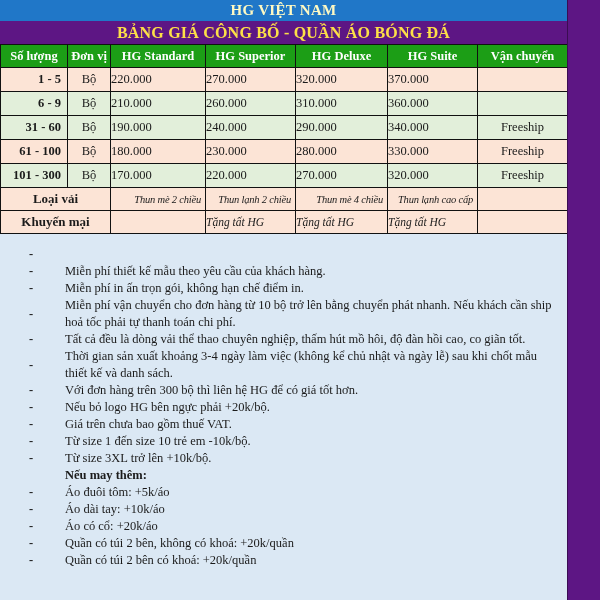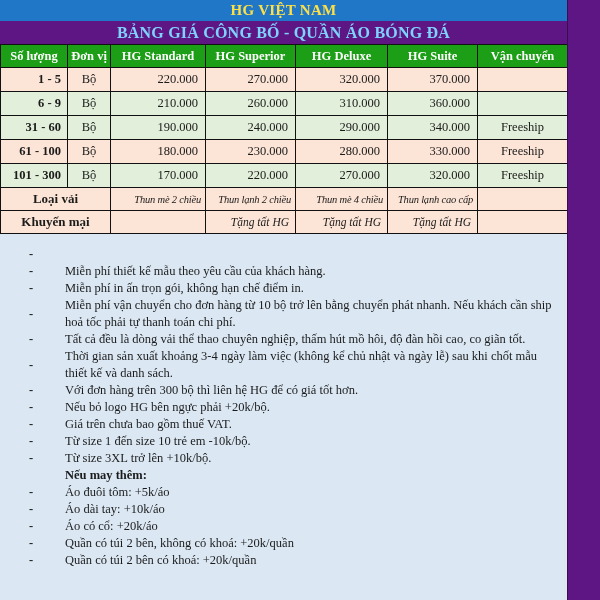--- a/index.html
+++ b/index.html
@@ -4,44 +4,44 @@
 <style>
   * { margin:0; padding:0; box-sizing:border-box; }
   html,body { width:600px; height:600px; }
   body { font-family:"Liberation Serif","DejaVu Serif",serif; color:#1b1b1b; }
 
   .canvas { width:600px; height:600px; display:flex; overflow:hidden; background:#DBE8F4; }
   .main   { width:567px; display:flex; flex-direction:column; }
   .side-strip { width:33px; background:#5D1684; border-left:1px solid #3a0d52; }
 
   .top-bar { height:21px; background:#2077C8; display:flex; align-items:center; justify-content:center; }
-  .top-bar .company { color:#fde047; font-weight:bold; font-size:15px; letter-spacing:.3px; }
+  .top-bar .company { color:#fef9c3; font-weight:bold; font-size:15px; letter-spacing:.3px; }
 
   .subtitle-bar { height:23px; background:#5D1684; display:flex; align-items:center; justify-content:center; }
-  .subtitle-bar .subtitle { color:#7dd3fc; font-weight:bold; font-size:16px; letter-spacing:.2px; }
+  .subtitle-bar .subtitle { color:#fde047; font-weight:bold; font-size:16px; letter-spacing:.2px; }
 
   table.price { border-collapse:collapse; table-layout:fixed; width:567px; }
   table.price th, table.price td { border:1px solid #111; overflow:hidden; white-space:nowrap; }
 
   tr.head th { height:23px; background:#1C9E16; color:#ffffff; font-weight:bold; font-size:12.5px; text-align:center; }
 
   tr.data td { height:24px; font-size:12.5px; }
   tr.peach td { background:#FCE4D6; }
   tr.green td { background:#E2EFDA; }
   tr.bold td  { font-weight:bold; }
 
   td.qty   { text-align:right; padding-right:6px; font-weight:bold; }
   td.unit  { text-align:center; }
-  td.price { text-align:right; padding-right:7px; }
+  td.price { padding-right:7px; }
   td.ship  { text-align:center; }
 
   tr.merge td { height:23px;margin-top:40px; }
   td.label { text-align:center; font-weight:bold; font-size:13px; }
   td.fab   { text-align:right; padding-right:4px; font-style:italic; font-size:10.5px; letter-spacing:-.2px; }
-  td.promo { text-align:right; padding-right:6px; font-style:italic; font-size:11.5px; }
+  td.promo { text-align:left; padding-right:16px; font-style:italic; font-size:11.5px; }
 
   .notes { flex:1; background:#DBE8F4; padding-top:12px; overflow:hidden; }
   .note-item { display:flex; align-items:center; font-size:12.5px; line-height:17px; font-weight:500; }
   .note-item .dash { flex:0 0 65px; padding-left:29px; font-weight:bold; }
   .note-item .note-text { flex:1; padding-right:8px; }
   .note-heading { margin-left:65px; font-weight:bold; font-size:12.5px; line-height:17px; }
 </style>
 </head>
 <body>
 

